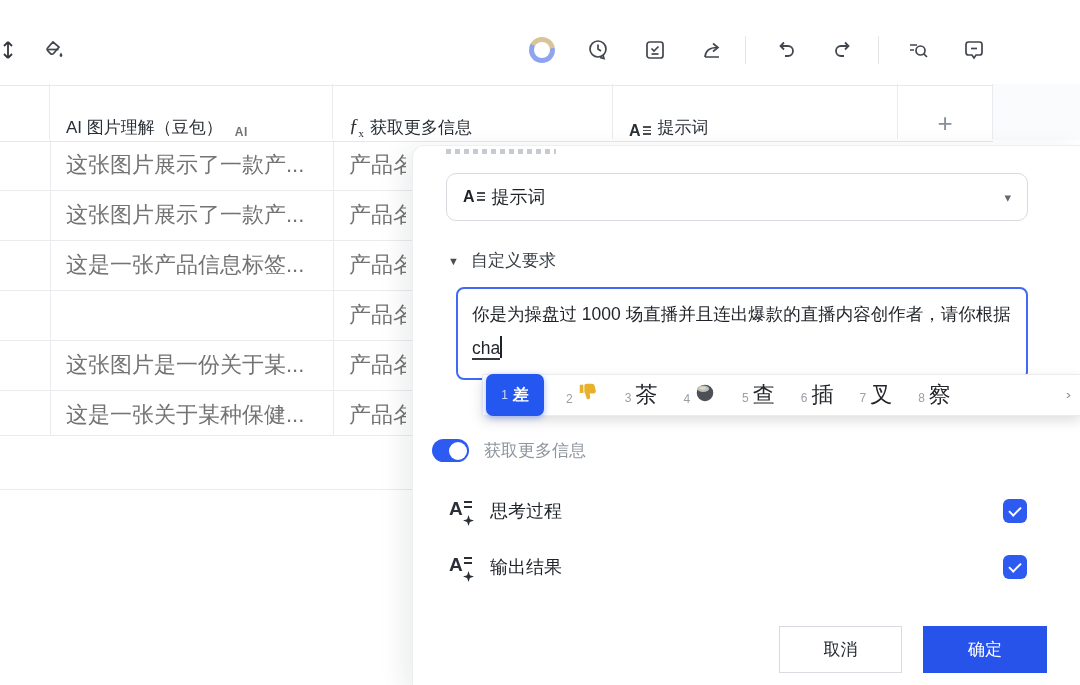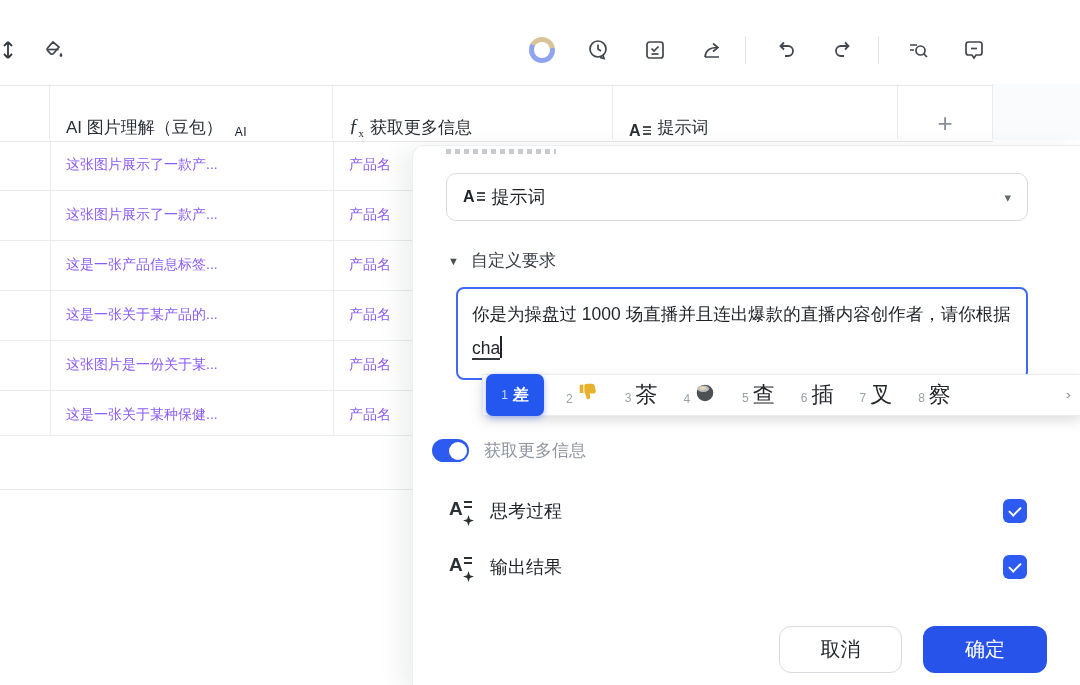--- a/index.html
+++ b/index.html
@@ -18,22 +18,22 @@
     background:conic-gradient(from 140deg,#8ea4f0 0 160deg,#d9c49a 160deg 300deg,#8ea4f0 300deg 360deg);
   }
   .ring::after{content:"";position:absolute;left:5px;top:5px;width:16px;height:16px;border-radius:50%;background:#fff;}
   
   .grid{position:absolute;left:0;top:84px;width:1080px;height:601px;background:#fff;}
   .hdr{position:absolute;left:0;top:1px;height:55px;border-top:1px solid #e6e8eb;border-bottom:1px solid #e6e8eb;background:#fff;}
   .hdr-cell{position:absolute;top:0;height:55px;display:flex;align-items:flex-end;border-right:1px solid #e9ebee;box-sizing:border-box;font-size:17px;color:#2a2f36;}
   .hdr-right-bg{position:absolute;left:993px;top:0;width:87px;height:56px;background:#fafbfc;}
   .row-line{position:absolute;height:1px;background:#e9ebee;}
   .v-line{position:absolute;width:1px;background:#e9ebee;}
-  .cell{position:absolute;height:50px;display:flex;align-items:center;font-size:14px;color:#8b5cf6;white-space:nowrap;overflow:hidden;}
-  .ai-badge{color:#0f172a;font-size:12px;font-weight:normal;margin-left:12px;letter-spacing:.5px;}
+  .cell{position:absolute;height:50px;display:flex;align-items:center;font-size:22px;color:#737373;white-space:nowrap;overflow:hidden;}
+  .ai-badge{color:#737373;font-size:12px;font-weight:bold;margin-left:12px;letter-spacing:.5px;}
   .fx{font-style:italic;font-family:"Liberation Serif","DejaVu Serif",serif;font-size:19px;margin-right:6px;}
   .fx sub{font-size:11px;font-style:normal;}
   .atext-icon{display:inline-flex;align-items:flex-start;margin-right:7px;}
   .atext-icon .a{font-size:16px;font-weight:600;line-height:16px;}
   .atext-icon .lines{display:inline-flex;flex-direction:column;gap:2px;margin-left:2px;margin-top:3px;}
   .atext-icon .lines i{display:block;width:8px;height:1.6px;background:#4a4d52;}
   .plus{font-size:26px;color:#8a9099;font-weight:300;}
   
   .dialog{
     position:absolute;left:412px;top:145px;width:668px;height:540px;background:#fff;
@@ -62,21 +62,21 @@
   .toggle-label{margin-left:15px;font-size:17px;color:#8f959e;}
   .opt-row{position:absolute;left:36px;width:598px;height:46px;display:flex;align-items:center;}
   .opt-label{font-size:18px;color:#1f2329;margin-left:17px;}
   .checkbox{position:absolute;right:20px;width:24px;height:24px;border-radius:6px;background:#2d5af1;display:flex;align-items:center;justify-content:center;}
   .checkbox .mark{width:10px;height:5px;border-left:2.5px solid #fff;border-bottom:2.5px solid #fff;transform:rotate(-45deg) translate(1px,-1px);}
   .ai-field-icon{position:relative;width:24px;height:26px;flex:0 0 auto;}
   .ai-field-icon .a{position:absolute;left:0;top:0;font-size:19px;font-weight:600;color:#2a2f36;}
   .ai-field-icon .d1,.ai-field-icon .d2{position:absolute;right:1px;width:8px;height:2px;background:#2a2f36;}
   .ai-field-icon .d1{top:3px;}.ai-field-icon .d2{top:8px;}
   .ai-field-icon svg{position:absolute;right:-1px;bottom:-2px;}
-  .btn{position:absolute;top:480px;height:47px;border-radius:12px;display:flex;align-items:center;justify-content:center;font-size:20px;box-sizing:border-box;}
+  .btn{position:absolute;top:480px;height:47px;border-radius:0;display:flex;align-items:center;justify-content:center;font-size:17px;box-sizing:border-box;}
   .btn-cancel{left:366px;width:123px;background:#fff;border:1px solid #d8dbe0;color:#1f2329;}
   .btn-confirm{left:510px;width:124px;background:#2853eb;color:#fff;}
   
   .ime{
     position:absolute;left:482px;top:374px;width:598px;height:40px;background:#fff;
     border:1px solid #ececec;border-right:none;box-shadow:0 5px 12px rgba(0,0,0,.13);
     display:flex;align-items:center;z-index:30;
   }
   .cand{display:flex;align-items:baseline;margin-right:26px;}
   .cand .idx{font-size:12px;color:#9aa0a6;margin-right:4px;}
@@ -190,21 +190,20 @@
   <div class="row-line" style="left:0;top:256px;width:413px;"></div>
   <div class="row-line" style="left:0;top:306px;width:413px;"></div>
   <div class="row-line" style="left:0;top:351px;width:413px;"></div>
   <div class="row-line" style="left:0;top:405px;width:413px;"></div>
   <div class="v-line" style="left:50px;top:56px;height:295px;"></div>
   <div class="v-line" style="left:333px;top:56px;height:295px;"></div>
 
   <div class="cell" style="left:66px;top:56px;width:260px;">这张图片展示了一款产...</div>
   <div class="cell" style="left:66px;top:106px;width:260px;">这张图片展示了一款产...</div>
   <div class="cell" style="left:66px;top:156px;width:260px;">这是一张产品信息标签...</div>
-  <div class="cell" style="left:66px;top:206px;width:260px;">这是一张关于某产品的...</div>
   <div class="cell" style="left:66px;top:306px;width:260px;">这是一张关于某种保健...</div>
   <div class="cell" style="left:66px;top:256px;width:260px;">这张图片是一份关于某...</div>
 
   <div class="cell" style="left:349px;top:56px;width:57px;">产品名</div>
   <div class="cell" style="left:349px;top:106px;width:57px;">产品名</div>
   <div class="cell" style="left:349px;top:156px;width:57px;">产品名</div>
   <div class="cell" style="left:349px;top:206px;width:57px;">产品名</div>
   <div class="cell" style="left:349px;top:256px;width:57px;">产品名</div>
   <div class="cell" style="left:349px;top:306px;width:57px;">产品名</div>
 </div>

